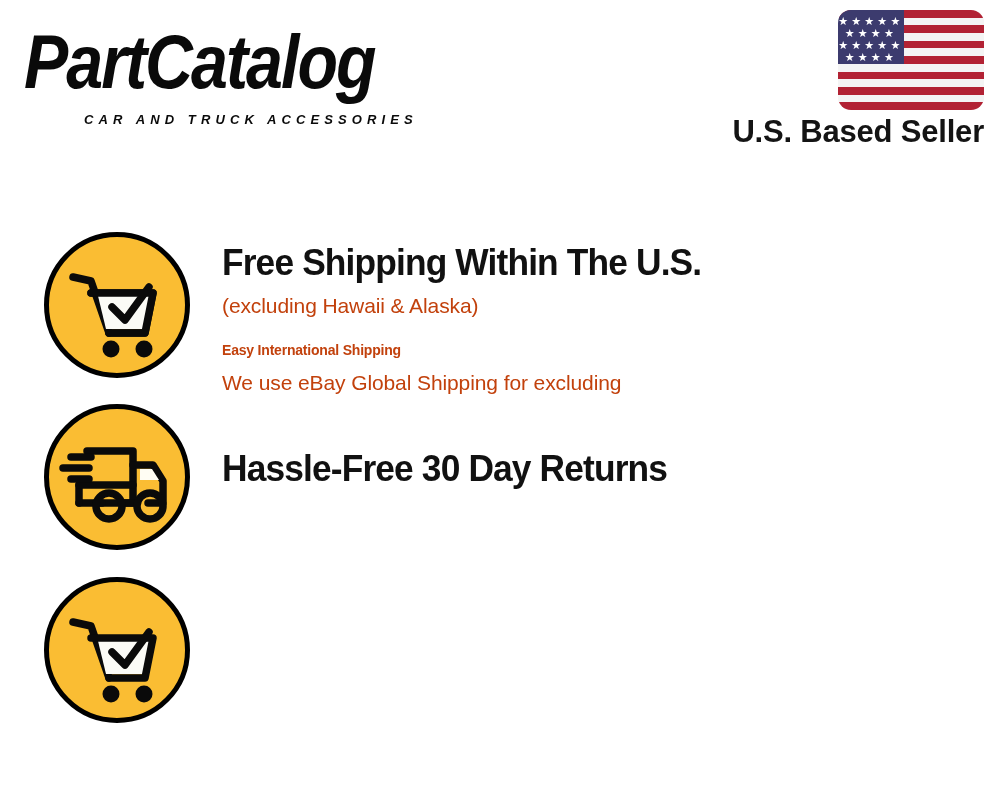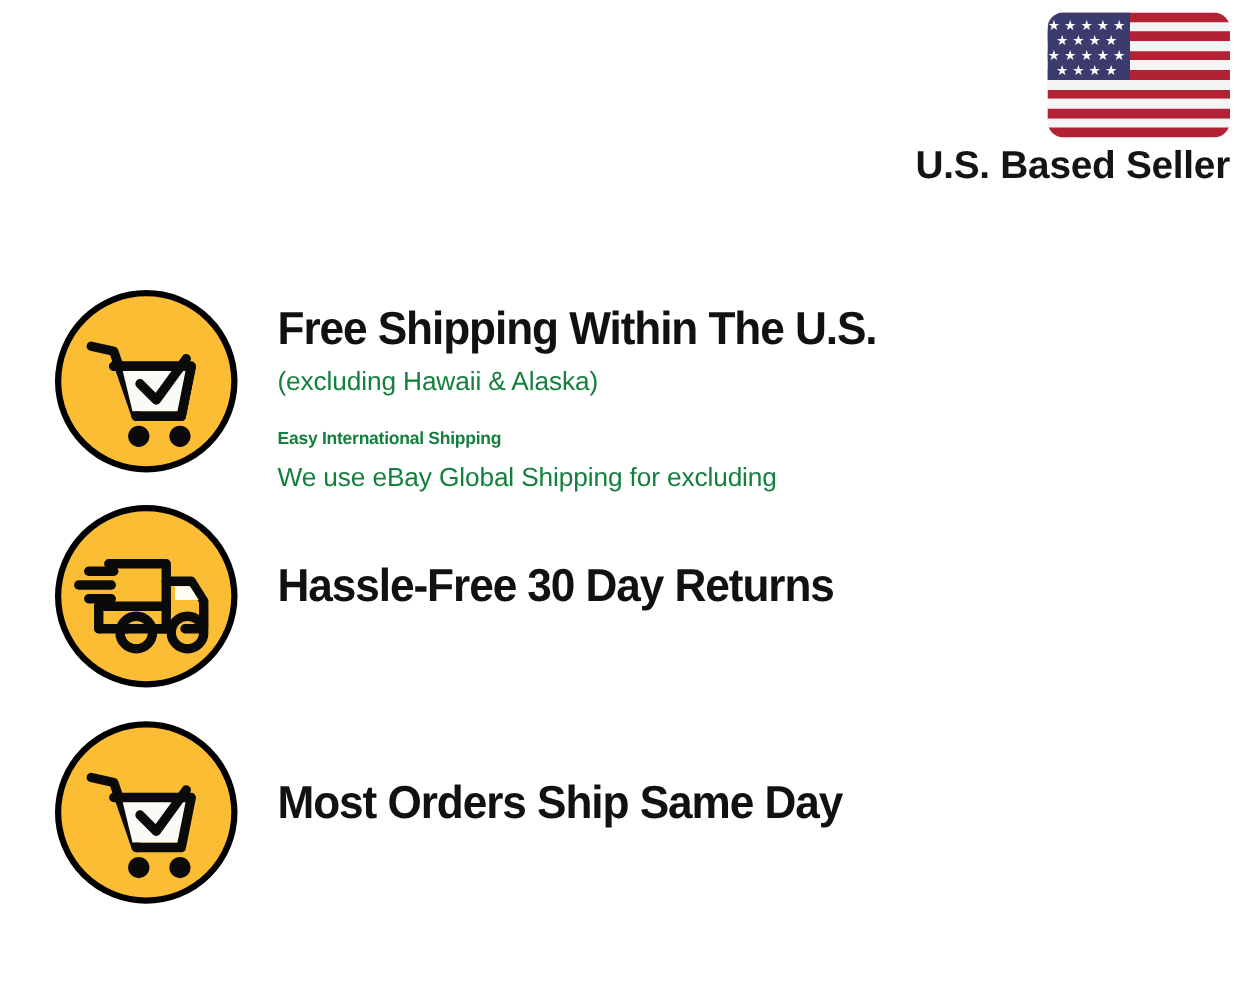--- a/index.html
+++ b/index.html
@@ -162,38 +162,42 @@
     color: #111111;
     transform: scaleX(0.955);
     transform-origin: left center;
     white-space: nowrap;
   }
   .feature-sub {
     font-family: "Liberation Sans", sans-serif;
     font-weight: 400;
     font-size: 21px;
     line-height: 31px;
-    color: #15803d;
+    color: #c2410c;
     letter-spacing: -0.1px;
     white-space: nowrap;
   }
   .feature-sub.strong {
     font-weight: 700;
     font-size: 14px;
     letter-spacing: -0.2px;
     margin-top: 14px;
   }
   .feature-sub.note { margin-top: 4px; }
   .feature-sub.last { margin-top: 1px; }
 </style>
 </head>
 <body>
 
 <div id="header">
 
+  <div id="brand-logo">
+    <div id="brand-wordmark">PartCatalog</div>
+    <div id="brand-tagline">CAR AND TRUCK ACCESSORIES</div>
+  </div>
 
   <div id="seller-badge">
     <div id="flag-icon">
       <div class="flag-stripe" style="top:0%"></div>
       <div class="flag-stripe white" style="top:7.69%"></div>
       <div class="flag-stripe" style="top:15.38%"></div>
       <div class="flag-stripe white" style="top:23.08%"></div>
       <div class="flag-stripe" style="top:30.77%"></div>
       <div class="flag-stripe white" style="top:38.46%"></div>
       <div class="flag-stripe" style="top:46.15%"></div>
@@ -275,18 +279,15 @@
         </g>
         <polygon points="49,59 101,59 94,92 57,92" fill="#fbfbf6"></polygon>
         <g fill="none" stroke="#0a0a0a" stroke-width="7.5" stroke-linecap="round" stroke-linejoin="round">
           <polyline points="42,56 104,56 96,96 60,96"></polyline>
           <polyline points="63,70 76,83 100,50"></polyline>
         </g>
         <circle cx="62" cy="112" r="8.5" fill="#0a0a0a"></circle>
         <circle cx="95" cy="112" r="8.5" fill="#0a0a0a"></circle>
       </svg>
     </div>
-    <div class="feature-text centered">
-      <div class="feature-title">Most Orders Ship Same Day</div>
-    </div>
   </div>
 
 </div>
 
 </body></html>

